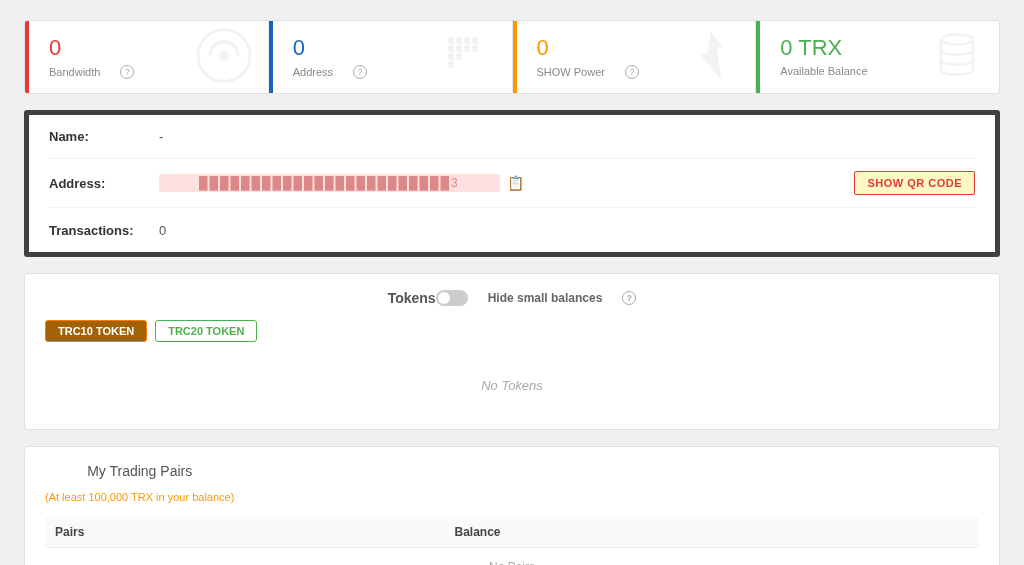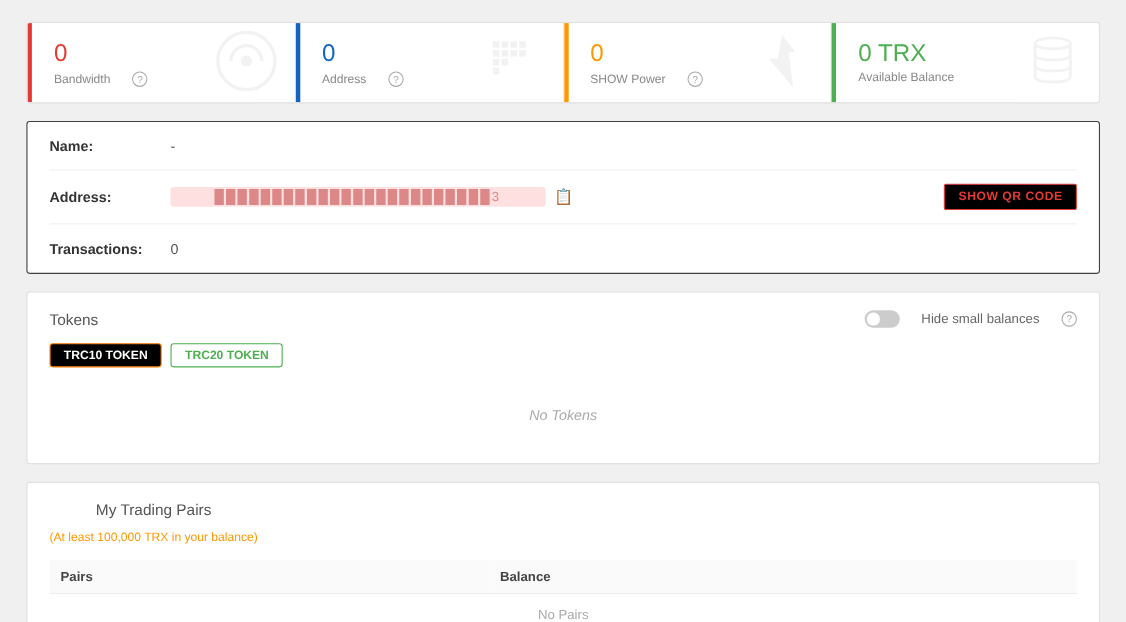--- a/index.html
+++ b/index.html
@@ -80,21 +80,21 @@
       border-radius: 50%;
       border: 1px solid #aaa;
       color: #aaa;
       font-size: 9px;
       cursor: pointer;
     }
 
     
     .info-panel {
       background: #fff;
-      border: 1px solid #404040;
+      border: 5px solid #404040;
       border-radius: 3px;
       margin-bottom: 16px;
       padding: 0 20px;
     }
     .info-row {
       display: flex;
       align-items: center;
       padding: 12px 0;
       border-bottom: 1px solid #f0f0f0;
       min-height: 44px;
@@ -125,42 +125,43 @@
     }
     .copy-icon {
       cursor: pointer;
       color: #666;
       font-size: 14px;
     }
     .show-qr-btn {
       margin-left: auto;
       border: 1px solid #e53935;
       color: #e53935;
-      background: #000000;
+      background: #fef9c3;
       padding: 5px 12px;
       font-size: 11px;
       font-weight: bold;
       cursor: pointer;
       border-radius: 2px;
       letter-spacing: 0.5px;
     }
 
     
     .tokens-panel {
       background: #fff;
       border: 1px solid #e0e0e0;
       border-radius: 3px;
       margin-bottom: 16px;
       padding: 16px 20px;
     }
     .tokens-header {
       display: flex;
       align-items: center;
-      justify-content: space-between;
+      justify-content: center;
       margin-bottom: 14px;
+      font-weight: bold;
     }
     .tokens-title {
       font-size: 14px;
       color: #555;
     }
     .hide-balances {
       display: flex;
       align-items: center;
       gap: 20px;
       font-size: 12px;
@@ -192,21 +193,21 @@
     }
     .token-tab {
       padding: 4px 12px;
       border-radius: 3px;
       font-size: 11px;
       font-weight: bold;
       cursor: pointer;
       border: 1px solid transparent;
     }
     .token-tab.active-orange {
-      background: #000000;
+      background: #a16207;
       color: #fff;
       border-color: #ff7b00;
       text-align: center;
     }
     .token-tab.active-green {
       background: #fff;
       color: #4caf50;
       border: 1px solid #4caf50;
     }
     .no-tokens {

